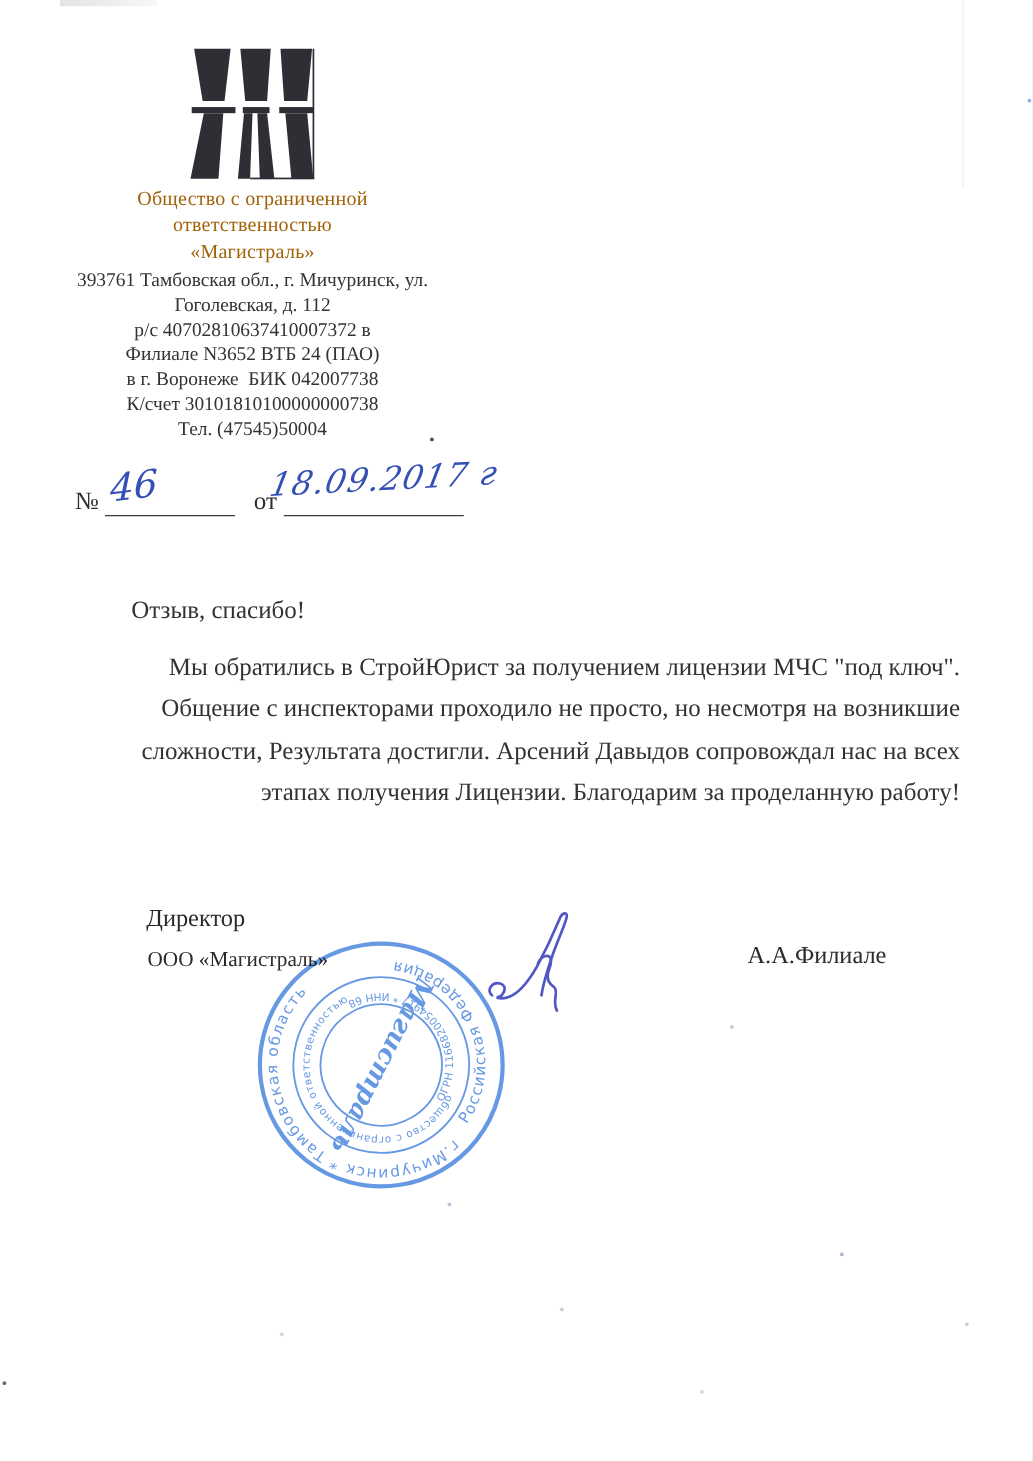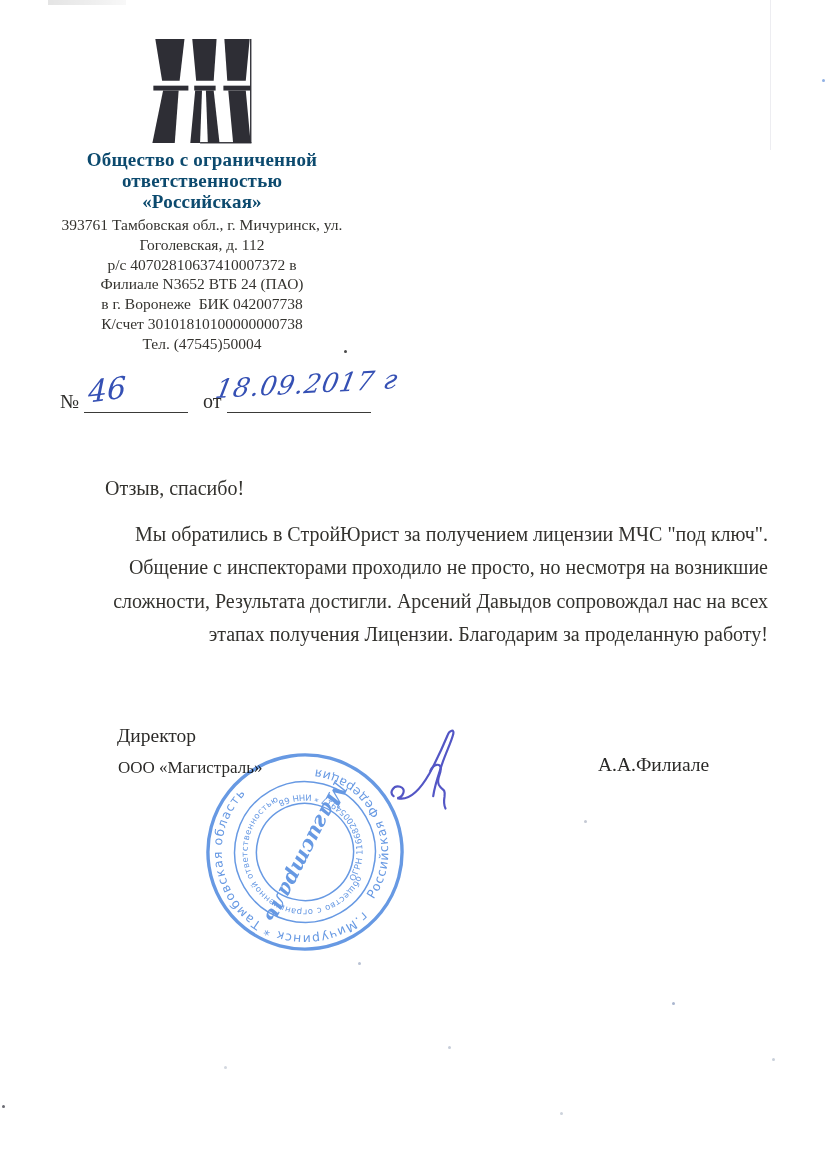--- a/index.html
+++ b/index.html
@@ -4,21 +4,21 @@
 <style>
   html,body{margin:0;padding:0;background:#e8e8e8;}
   .page{
     position:relative; width:826px; height:1169px; margin:0 auto;
     background:#ffffff; overflow:hidden;
     font-family:"Liberation Serif", serif; color:#2b2a28;
   }
   
   .letterhead{position:absolute; left:22px; top:38px; width:360px; text-align:center;}
   .logo{display:block; margin:0 auto 4px auto;}
-  .orgline{font-weight:bold; font-size:19px; line-height:21px; color:#0c4a6e; letter-spacing:.2px;}
+  .orgline{font-weight:normal; font-size:16px; line-height:21px; color:#a16207; letter-spacing:.2px;}
   .addr{margin-top:3px;}
   .addr div{font-size:15.5px; line-height:19.8px; white-space:pre-wrap; color:#34332f;}
   
   .numrow{position:absolute; left:60px; top:390px; width:320px; font-size:20px; color:#2e2d2b;}
   .numrow .lbl{display:inline-block; vertical-align:bottom;}
   .uline{display:inline-block; vertical-align:bottom; border-bottom:1.5px solid #3a3a38; height:17px;}
   .u1{width:104px; margin-right:10px;}
   .u2{width:144px;}
   .hand{
     position:absolute; font-family:"DejaVu Serif", serif; font-style:italic;
@@ -67,21 +67,21 @@
         <polygon points="45,54 52,54 50,108 40,108"></polygon>
         <polygon points="56,54 64,54 70,108 58,108"></polygon>
         <polygon points="79,54 97,54 102,108 84,108"></polygon>
 
         <rect x="101.4" y="1" width="1.4" height="107"></rect>
         <rect x="50" y="107" width="52.8" height="1.4"></rect>
       </g>
     </svg>
     <div class="orgline">Общество с ограниченной</div>
     <div class="orgline">ответственностью</div>
-    <div class="orgline">«Российская»</div>
+    <div class="orgline">«Магистраль»</div>
     <div class="addr">
       <div>393761 Тамбовская обл., г. Мичуринск, ул.</div>
       <div>Гоголевская, д. 112</div>
       <div>р/с 40702810637410007372 в</div>
       <div>Филиале N3652 ВТБ 24 (ПАО)</div>
       <div>в г. Воронеже  БИК 042007738</div>
       <div>К/счет 30101810100000000738</div>
       <div>Тел. (47545)50004</div>
     </div>
   </div>

